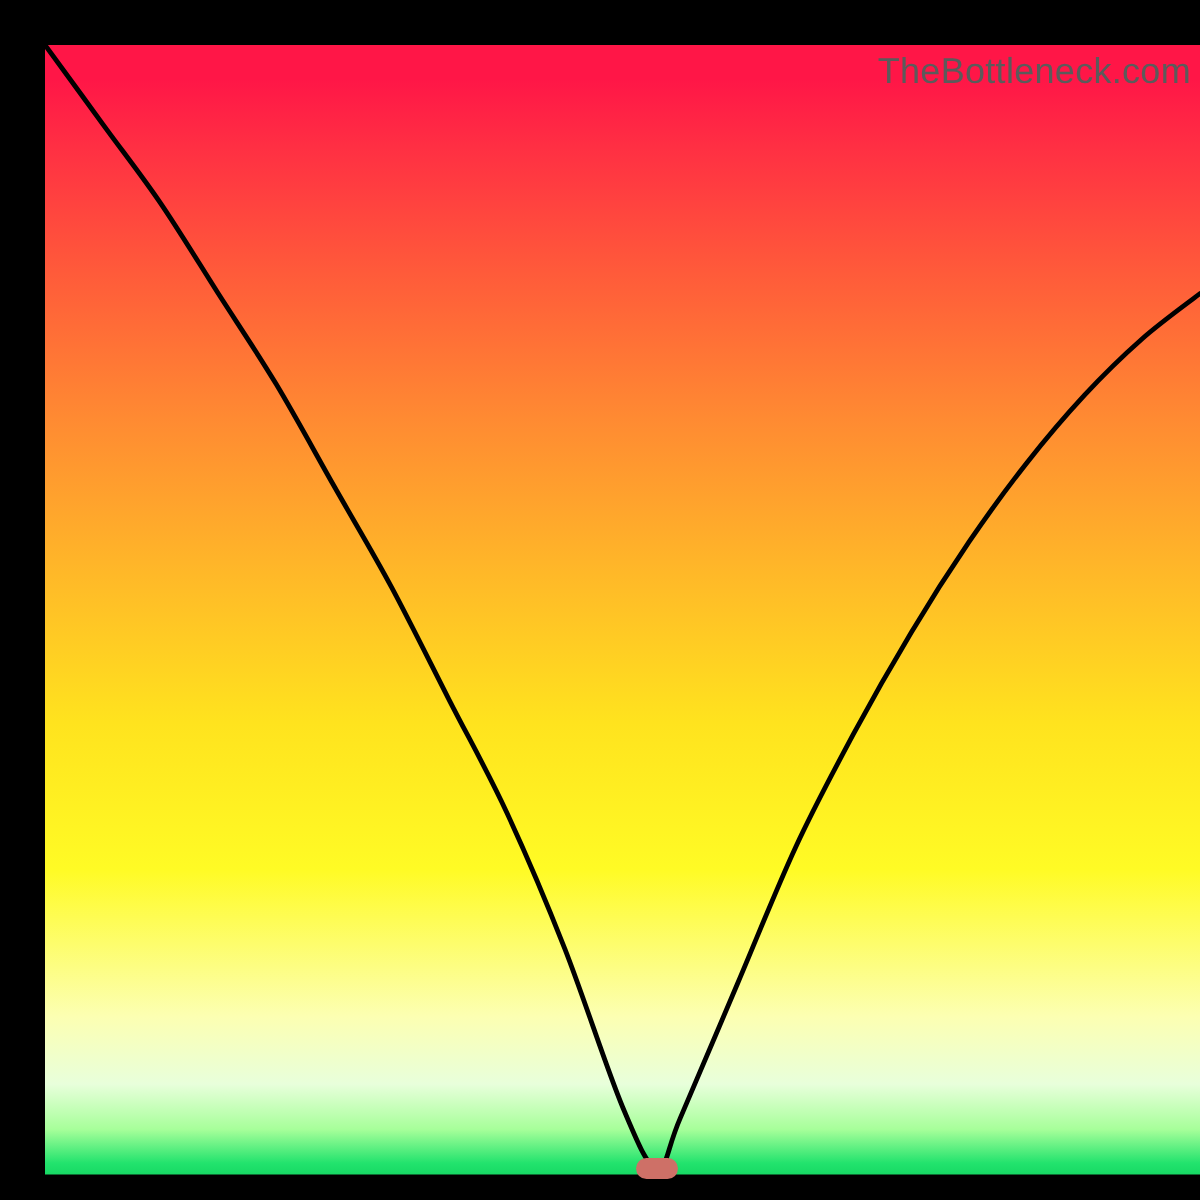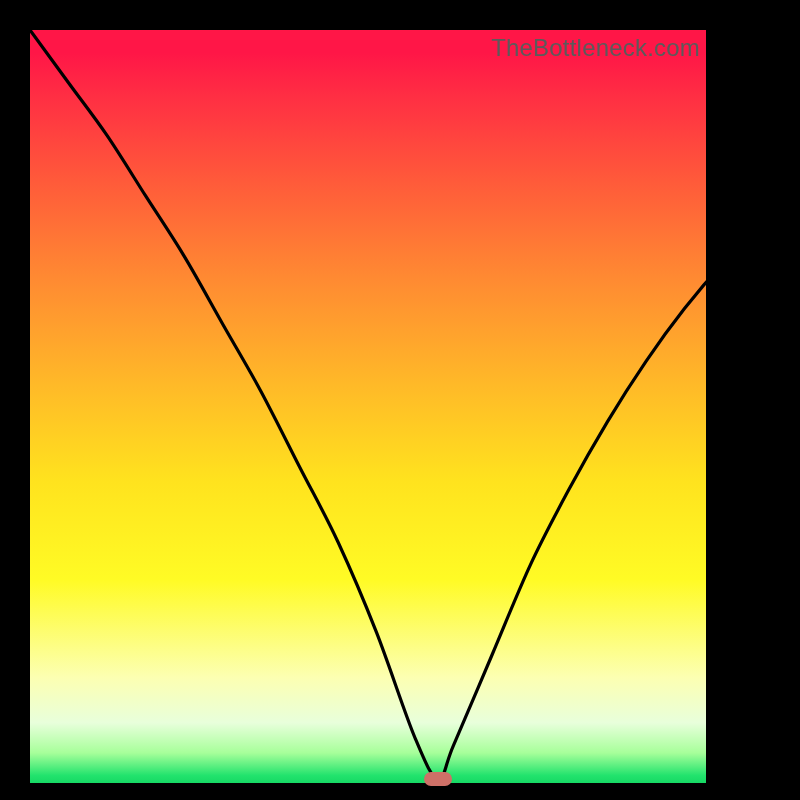--- a/index.html
+++ b/index.html
@@ -16,21 +16,21 @@
     left: 0;
     top: 0;
     width: 800px;
     height: 800px;
     background: #000;
   }
   .plot {
     position: absolute;
     left: 30px;
     top: 30px;
-    width: 676px;
+    width: 770px;
     height: 753px;
     
     background: linear-gradient(to bottom,
       #ff1647 0%,
       #ff1647 3%,
       #ff2f43 9%,
       #ff5a3a 20%,
       #ff8a32 33%,
       #ffb928 47%,
       #ffe31e 60%,

